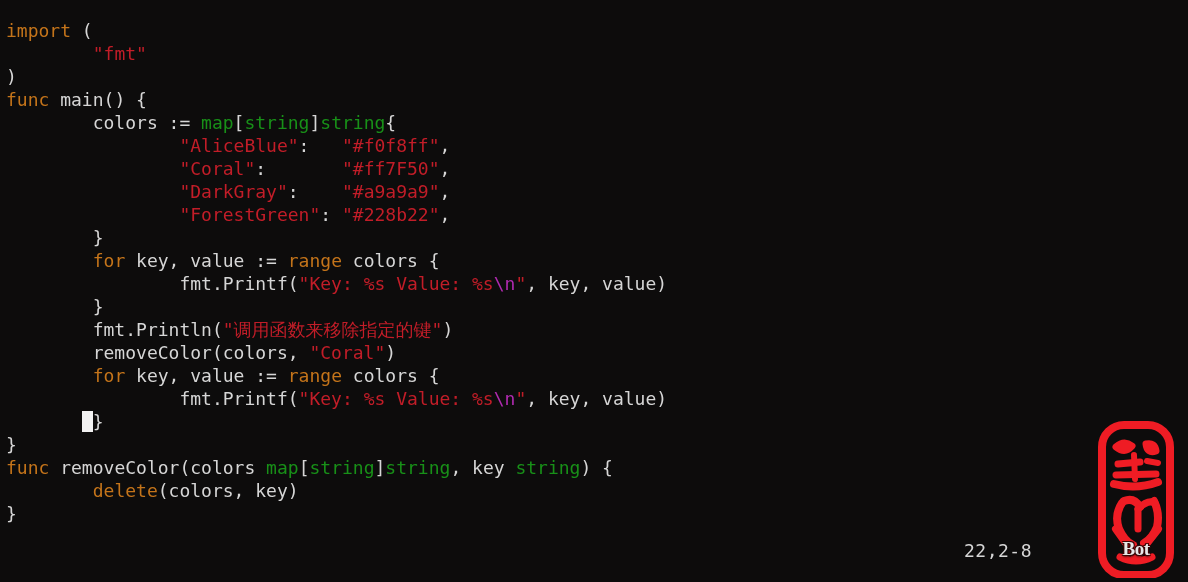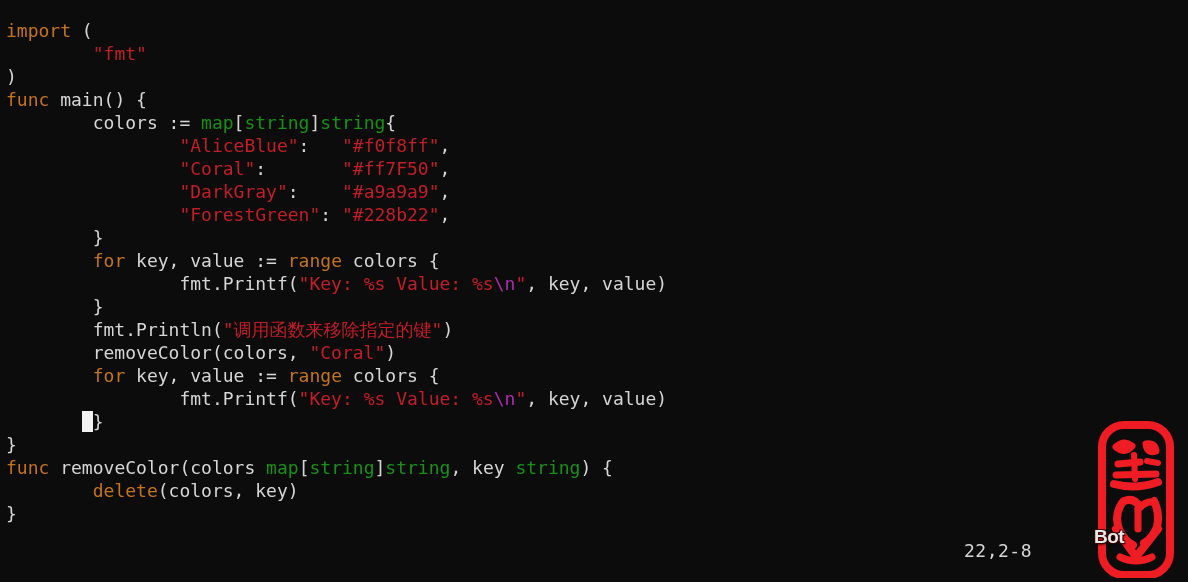--- a/index.html
+++ b/index.html
@@ -67,24 +67,24 @@
     position: absolute;
     left: 1094px;
     top: 417px;
     width: 84px;
     height: 165px;
   }
   #stamp svg { display: block; }
   #stamp-label {
     position: absolute;
     left: 0;
-    top: 108px;
+    top: 120px;
     width: 84px;
-    text-align: left;
-    font-family: Liberation Sans, sans-serif;
+    text-align: center;
+    font-family: Liberation Serif, serif;
     font-size: 19px;
     font-weight: bold;
     color: #e8e8e8;
     text-shadow:
       -1px -1px 0 #3a0606, 1px -1px 0 #3a0606,
       -1px  1px 0 #3a0606, 1px  1px 0 #3a0606,
        0    2px 2px rgba(0,0,0,0.6);
     letter-spacing: -0.5px;
   }
 </style>

